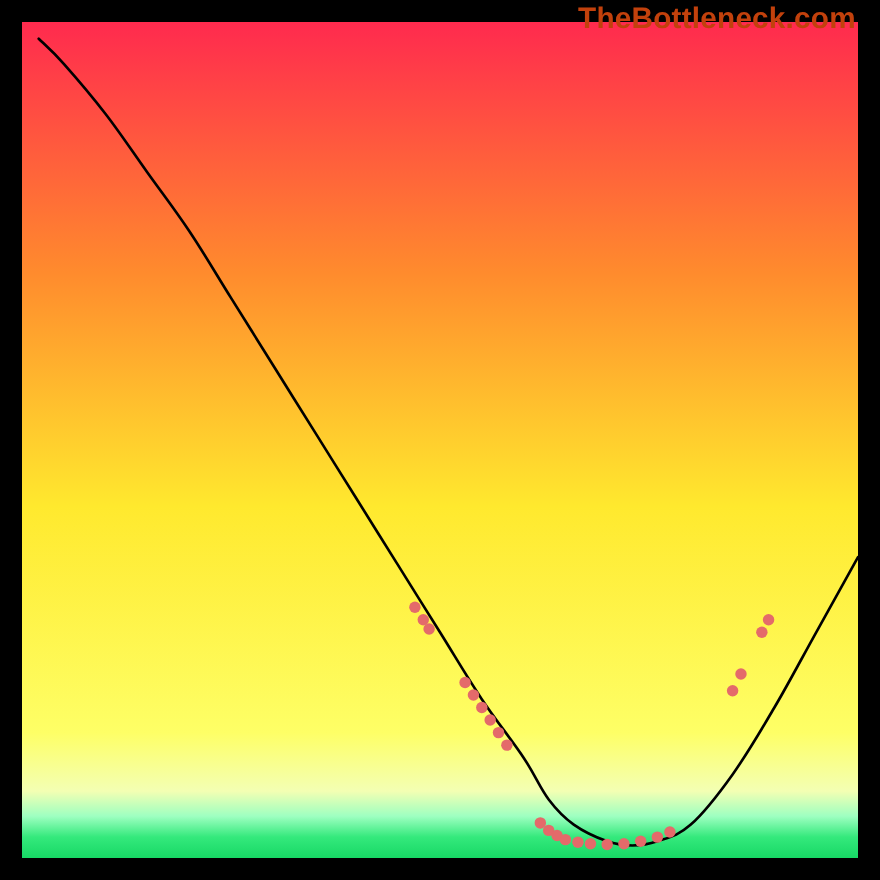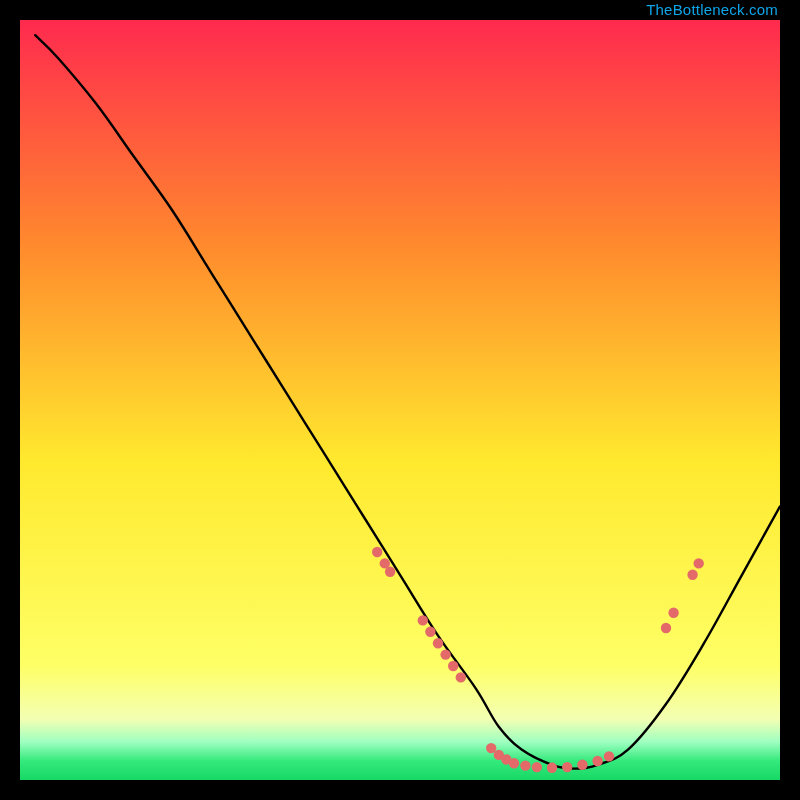--- a/index.html
+++ b/index.html
@@ -28,23 +28,23 @@
   }
   .gradient {
     width: 100%;
     height: 100%;
     display: block;
   }
   .watermark {
     position: absolute;
     top: 1px;
     right: 22px;
-    color: #0ea5e9;
-    font-size: 15px;
-    font-weight: 400;
+    color: #c2410c;
+    font-size: 27px;
+    font-weight: 700;
     letter-spacing: 0.2px;
     z-index: 10;
   }
   svg.curve {
     position: absolute;
     left: 0;
     top: 0;
     width: 760px;
     height: 760px;
     overflow: visible;

